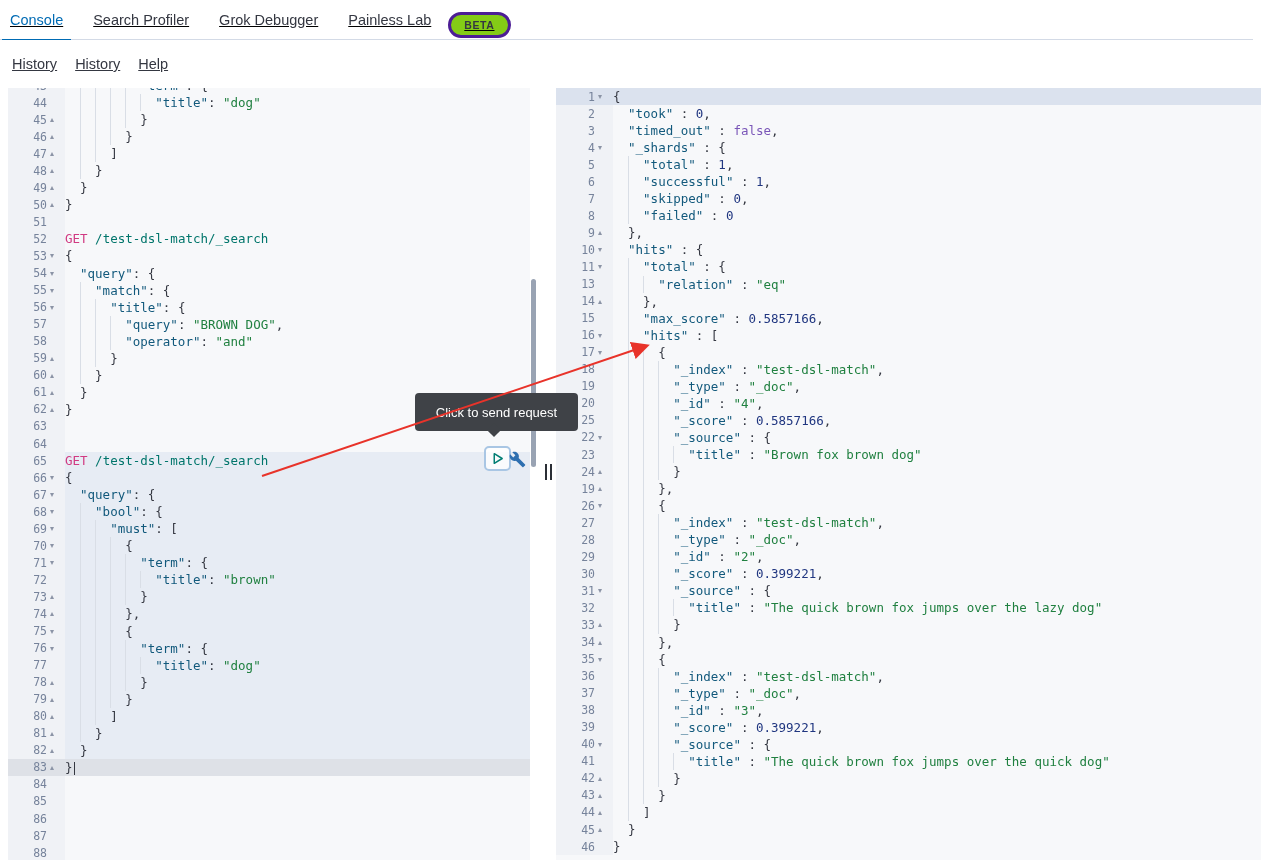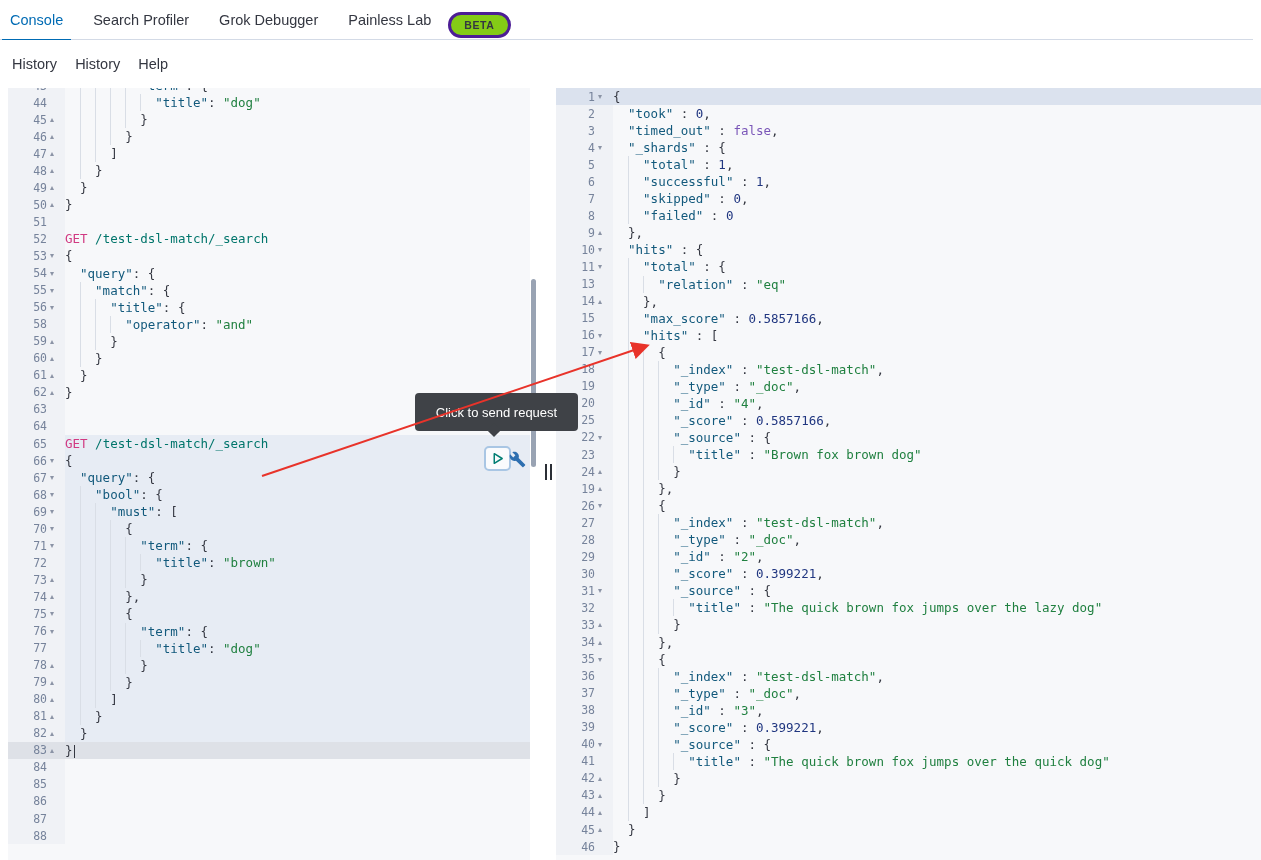--- a/index.html
+++ b/index.html
@@ -2,34 +2,34 @@
 <html style="--accent: #006BB4; --editor-bg: #f7f8fa; --gutter-bg: #f0f2f6; --method: #d13a82; --url: #00756b; --key: #12597c; --string: #208040; --number: #203680; --boolean: #7a56b8; --punct: #343741; --request-highlight: #e7ecf4; --active-line: #dee1e7; --response-active: #dbe2ee; --tooltip-bg: #3f4247; --arrow: #e8332a; --play: #017d73; --wrench: #2e6fb0;"><head>
 <meta charset="utf-8">
 <style>
   html,body{margin:0;padding:0;}
   body{width:1261px;height:860px;position:relative;overflow:hidden;background:#fff;
        font-family:"Liberation Sans",sans-serif;}
 
   
   .tabbar{position:absolute;top:0;left:0;right:8px;height:40px;background:#fff;
           border-bottom:1px solid #d3dae6;display:flex;align-items:center;
-          padding-left:10px;box-sizing:border-box;z-index:10;}
+          padding-left:10px;box-sizing:border-box;z-index:10;text-decoration:underline;}
   .tab{position:relative;height:40px;display:flex;align-items:center;margin-right:30px;
        font-size:14.5px;color:#343741;cursor:pointer;white-space:nowrap;}
   .tab.active{color:var(--accent);}
   .tab.active::after{content:"";position:absolute;left:-8px;right:-8px;bottom:-1px;
        height:2px;background:var(--accent);}
   .beta{margin-left:17px;border:3px solid #4c1d95;border-radius:13px;padding:4px 13px;
        font-size:10.5px;font-weight:700;letter-spacing:.6px;color:#343741;background:#84cc16;margin-top:11px;}
 
   
   .menubar{position:absolute;top:40px;left:0;right:0;height:48px;background:#fff;
           display:flex;align-items:center;padding-left:10px;gap:14px;
           font-size:14.5px;color:#343741;z-index:10;}
-  .menu-item{cursor:pointer;padding:0 2px;}
+  .menu-item{cursor:pointer;padding:0 2px;text-decoration:underline;}
 
   
   .editor{position:absolute;top:88px;bottom:0;overflow:hidden;background:var(--editor-bg);}
   #req-editor{left:8px;width:522px;}
   #resp-editor{left:556px;width:705px;}
   #req-editor .ed-inner{margin-top:-11px;}
 
   .code-row{display:flex;height:17.05px;}
   .gutter-cell{width:57px;flex:none;display:flex;align-items:center;
                background:var(--gutter-bg);box-sizing:border-box;}
@@ -200,20 +200,27 @@
       </div>
       <div class="code-row">
         <div class="gutter-cell">
           <span class="ln">56</span>
           <span class="fold">▾</span>
         </div>
         <div class="code-content"><span class="sp"></span><span class="g"></span><span class="g"></span><span class="tk-k">"title"</span><span class="tk-p">: </span><span class="tk-p">{</span></div>
       </div>
       <div class="code-row">
         <div class="gutter-cell">
+          <span class="ln">57</span>
+          <span class="fold"></span>
+        </div>
+        <div class="code-content"><span class="sp"></span><span class="g"></span><span class="g"></span><span class="g"></span><span class="tk-k">"query"</span><span class="tk-p">: </span><span class="tk-s">"BROWN DOG"</span><span class="tk-p">,</span></div>
+      </div>
+      <div class="code-row">
+        <div class="gutter-cell">
           <span class="ln">58</span>
           <span class="fold"></span>
         </div>
         <div class="code-content"><span class="sp"></span><span class="g"></span><span class="g"></span><span class="g"></span><span class="tk-k">"operator"</span><span class="tk-p">: </span><span class="tk-s">"and"</span></div>
       </div>
       <div class="code-row">
         <div class="gutter-cell">
           <span class="ln">59</span>
           <span class="fold">▴</span>
         </div>

